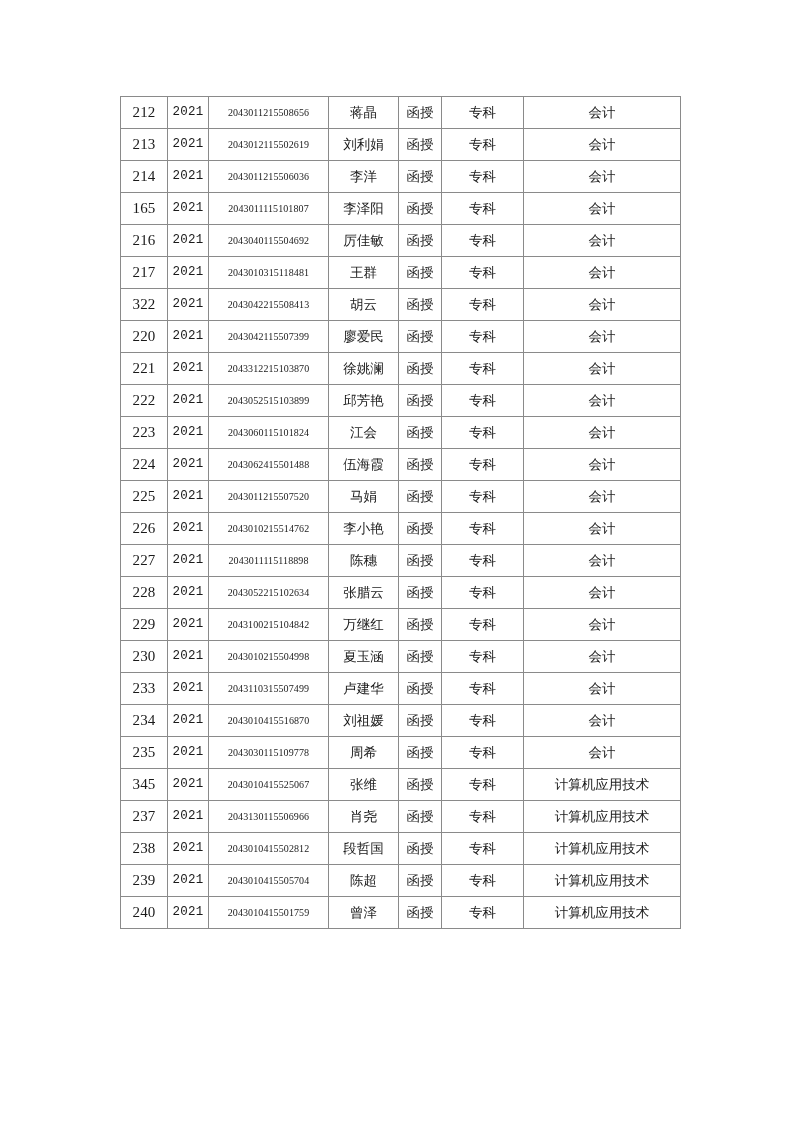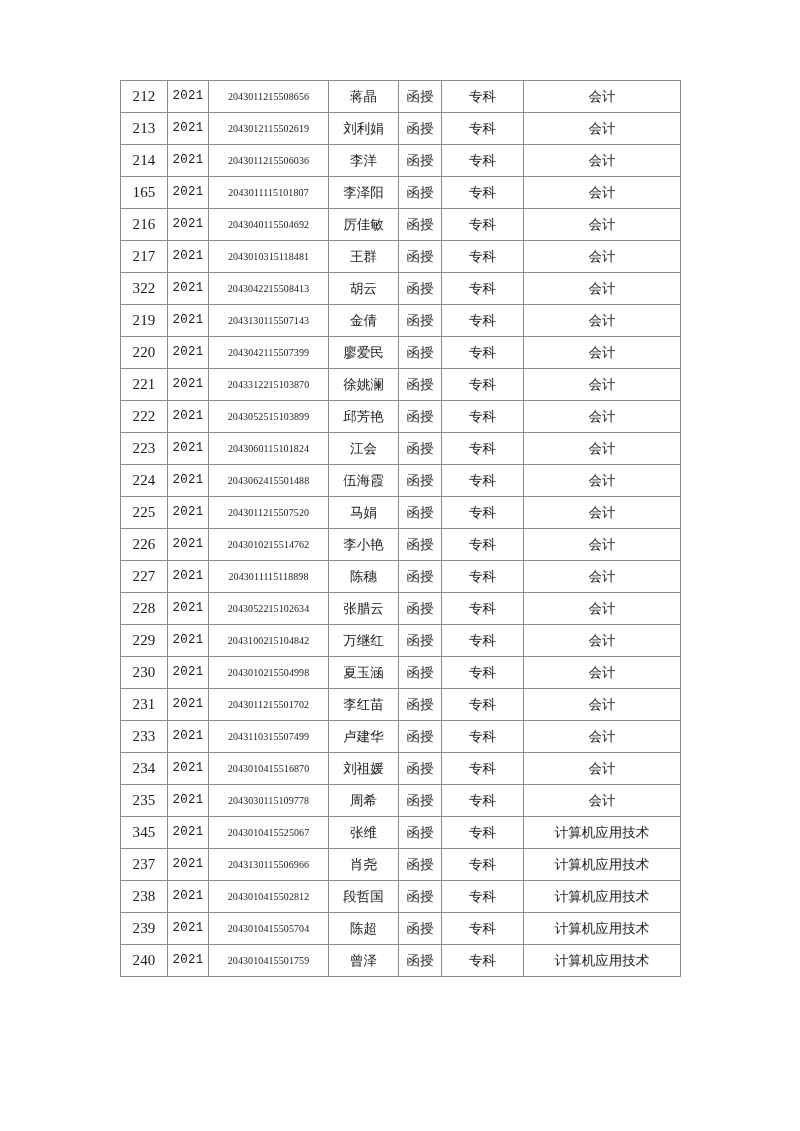--- a/index.html
+++ b/index.html
@@ -22,21 +22,21 @@
     left: 0;
     top: 0;
     width: 800px;
     height: 1131px;
     background: #ffffff;
   }
 
   #roster-table-wrap {
     position: absolute;
     left: 120px;
-    top: 80px;
+    top: 96px;
     width: 560px;
   }
 
   table.roster {
     border-collapse: collapse;
     table-layout: fixed;
     width: 560px;
     border: 1px solid #8a8a8a;
   }
 
@@ -146,29 +146,20 @@
           <tr>
             <td class="seq">322</td>
             <td class="year">2021</td>
             <td class="id">2043042215508413</td>
             <td class="name">胡云</td>
             <td class="mode">函授</td>
             <td class="level">专科</td>
             <td class="major">会计</td>
           </tr>
           <tr>
-            <td class="seq">219</td>
-            <td class="year">2021</td>
-            <td class="id">2043130115507143</td>
-            <td class="name">金倩</td>
-            <td class="mode">函授</td>
-            <td class="level">专科</td>
-            <td class="major">会计</td>
-          </tr>
-          <tr>
             <td class="seq">220</td>
             <td class="year">2021</td>
             <td class="id">2043042115507399</td>
             <td class="name">廖爱民</td>
             <td class="mode">函授</td>
             <td class="level">专科</td>
             <td class="major">会计</td>
           </tr>
           <tr>
             <td class="seq">221</td>
@@ -249,29 +240,20 @@
             <td class="name">万继红</td>
             <td class="mode">函授</td>
             <td class="level">专科</td>
             <td class="major">会计</td>
           </tr>
           <tr>
             <td class="seq">230</td>
             <td class="year">2021</td>
             <td class="id">2043010215504998</td>
             <td class="name">夏玉涵</td>
-            <td class="mode">函授</td>
-            <td class="level">专科</td>
-            <td class="major">会计</td>
-          </tr>
-          <tr>
-            <td class="seq">231</td>
-            <td class="year">2021</td>
-            <td class="id">2043011215501702</td>
-            <td class="name">李红苗</td>
             <td class="mode">函授</td>
             <td class="level">专科</td>
             <td class="major">会计</td>
           </tr>
           <tr>
             <td class="seq">233</td>
             <td class="year">2021</td>
             <td class="id">2043110315507499</td>
             <td class="name">卢建华</td>
             <td class="mode">函授</td>

